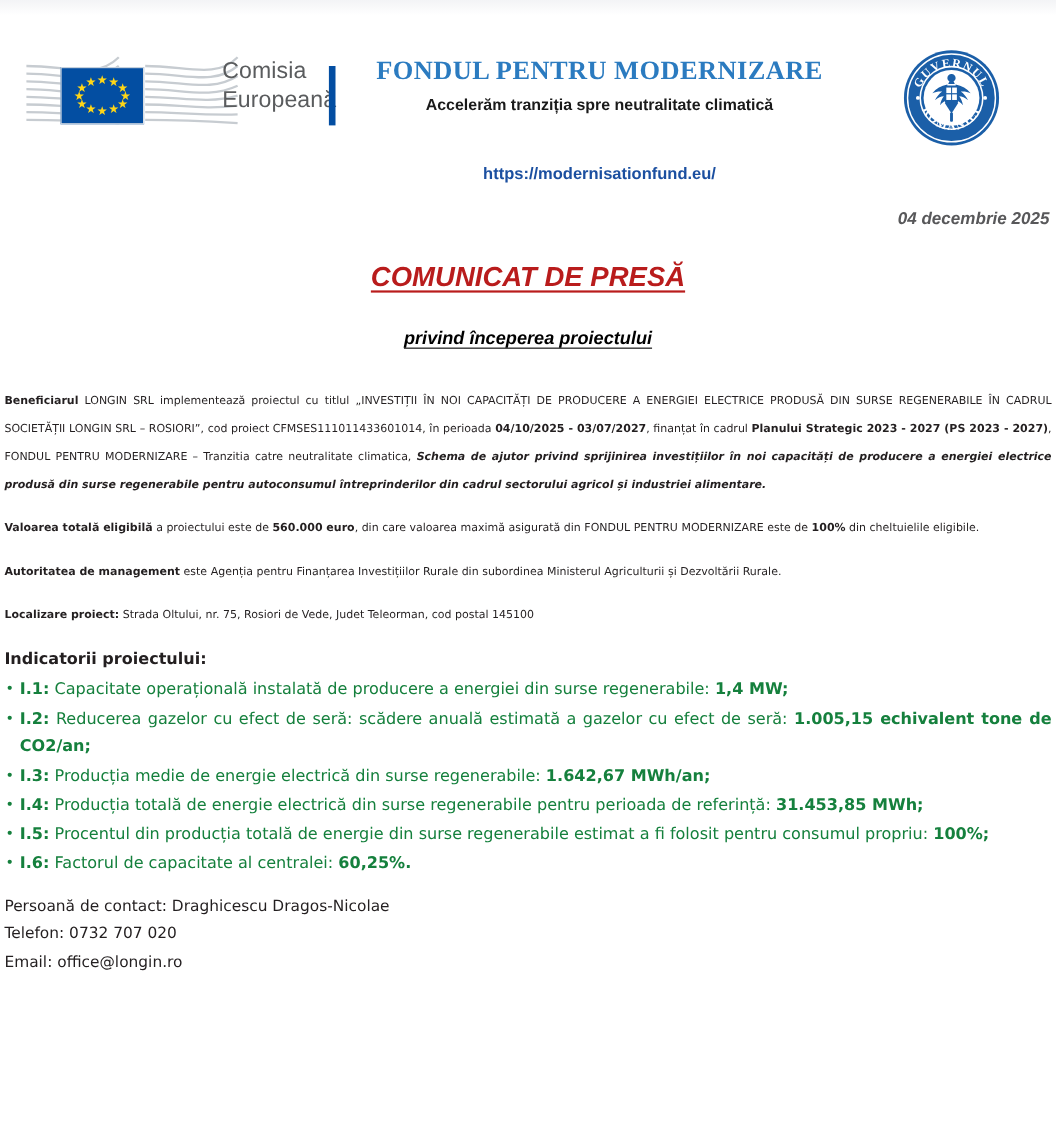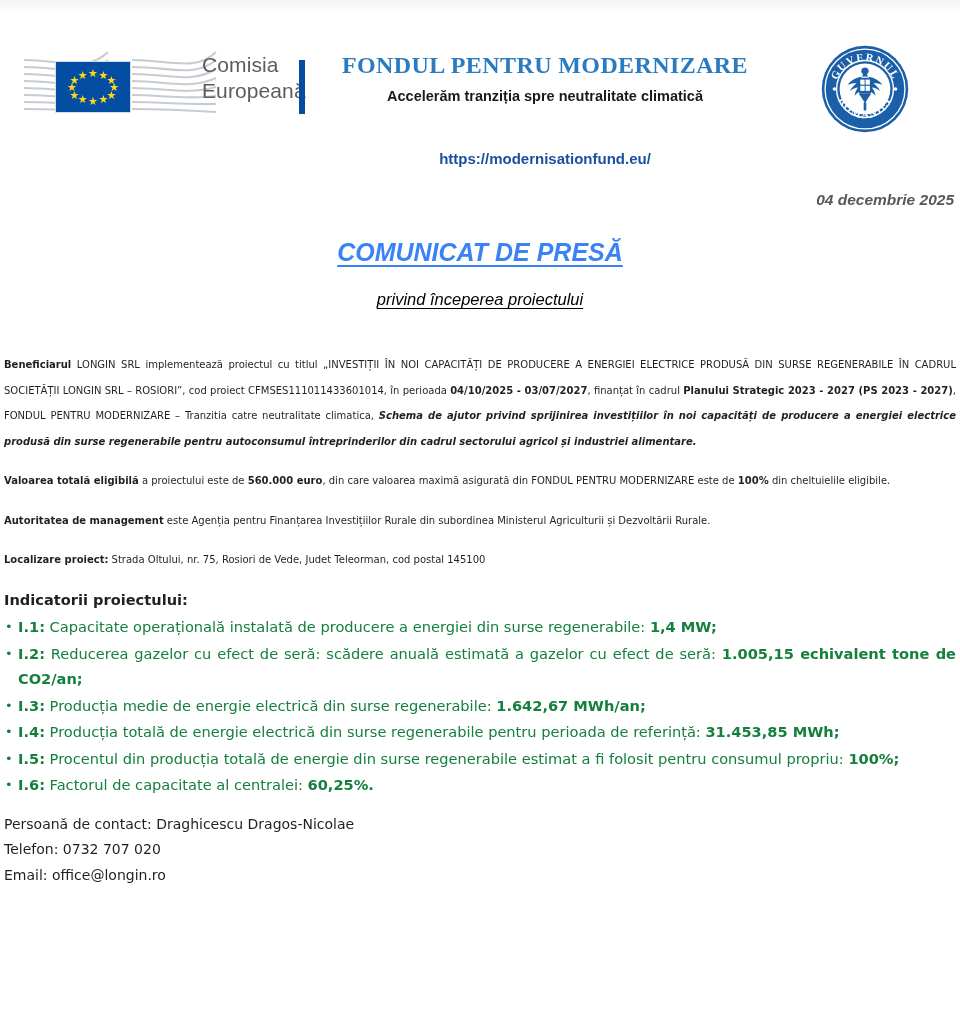--- a/index.html
+++ b/index.html
@@ -152,30 +152,30 @@
     top: 238px;
     left: 0;
     width: 960px;
     text-align: center;
     font-family: "Liberation Sans", sans-serif;
     font-weight: bold;
     font-style: italic;
     font-size: 25px;
     text-decoration: underline;
     text-underline-offset: 4px;
-    color: #3b82f6;
+    color: #b91c1c;
   }
   .sub-title {
     position: absolute;
-    top: 290px;
+    top: 299px;
     left: 0;
     width: 960px;
     text-align: center;
     font-family: "Liberation Sans", sans-serif;
-    font-weight: normal;
+    font-weight: bold;
     font-style: italic;
     font-size: 16.5px;
     text-decoration: underline;
     text-underline-offset: 3px;
     color: #000000;
   }
 
   
   .body-wrap {
     position: absolute;

